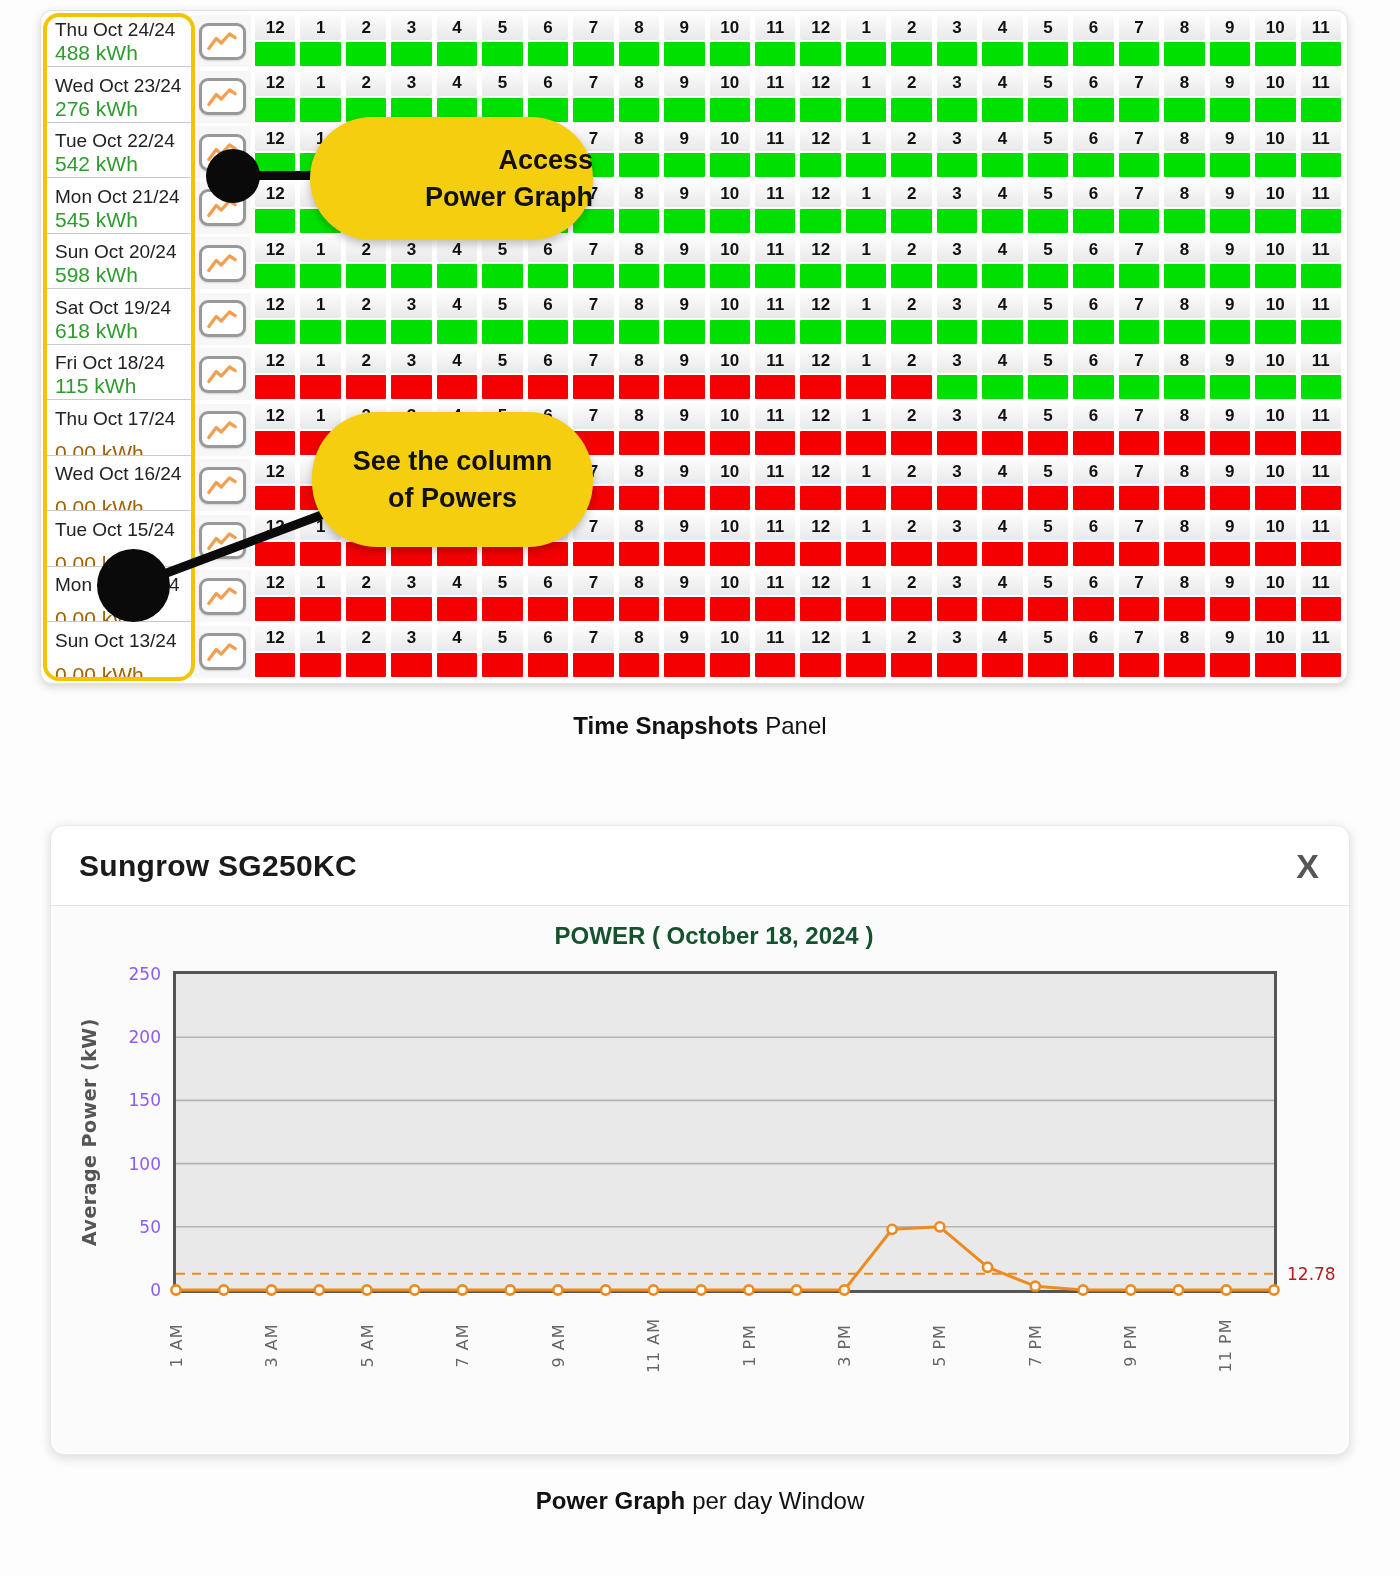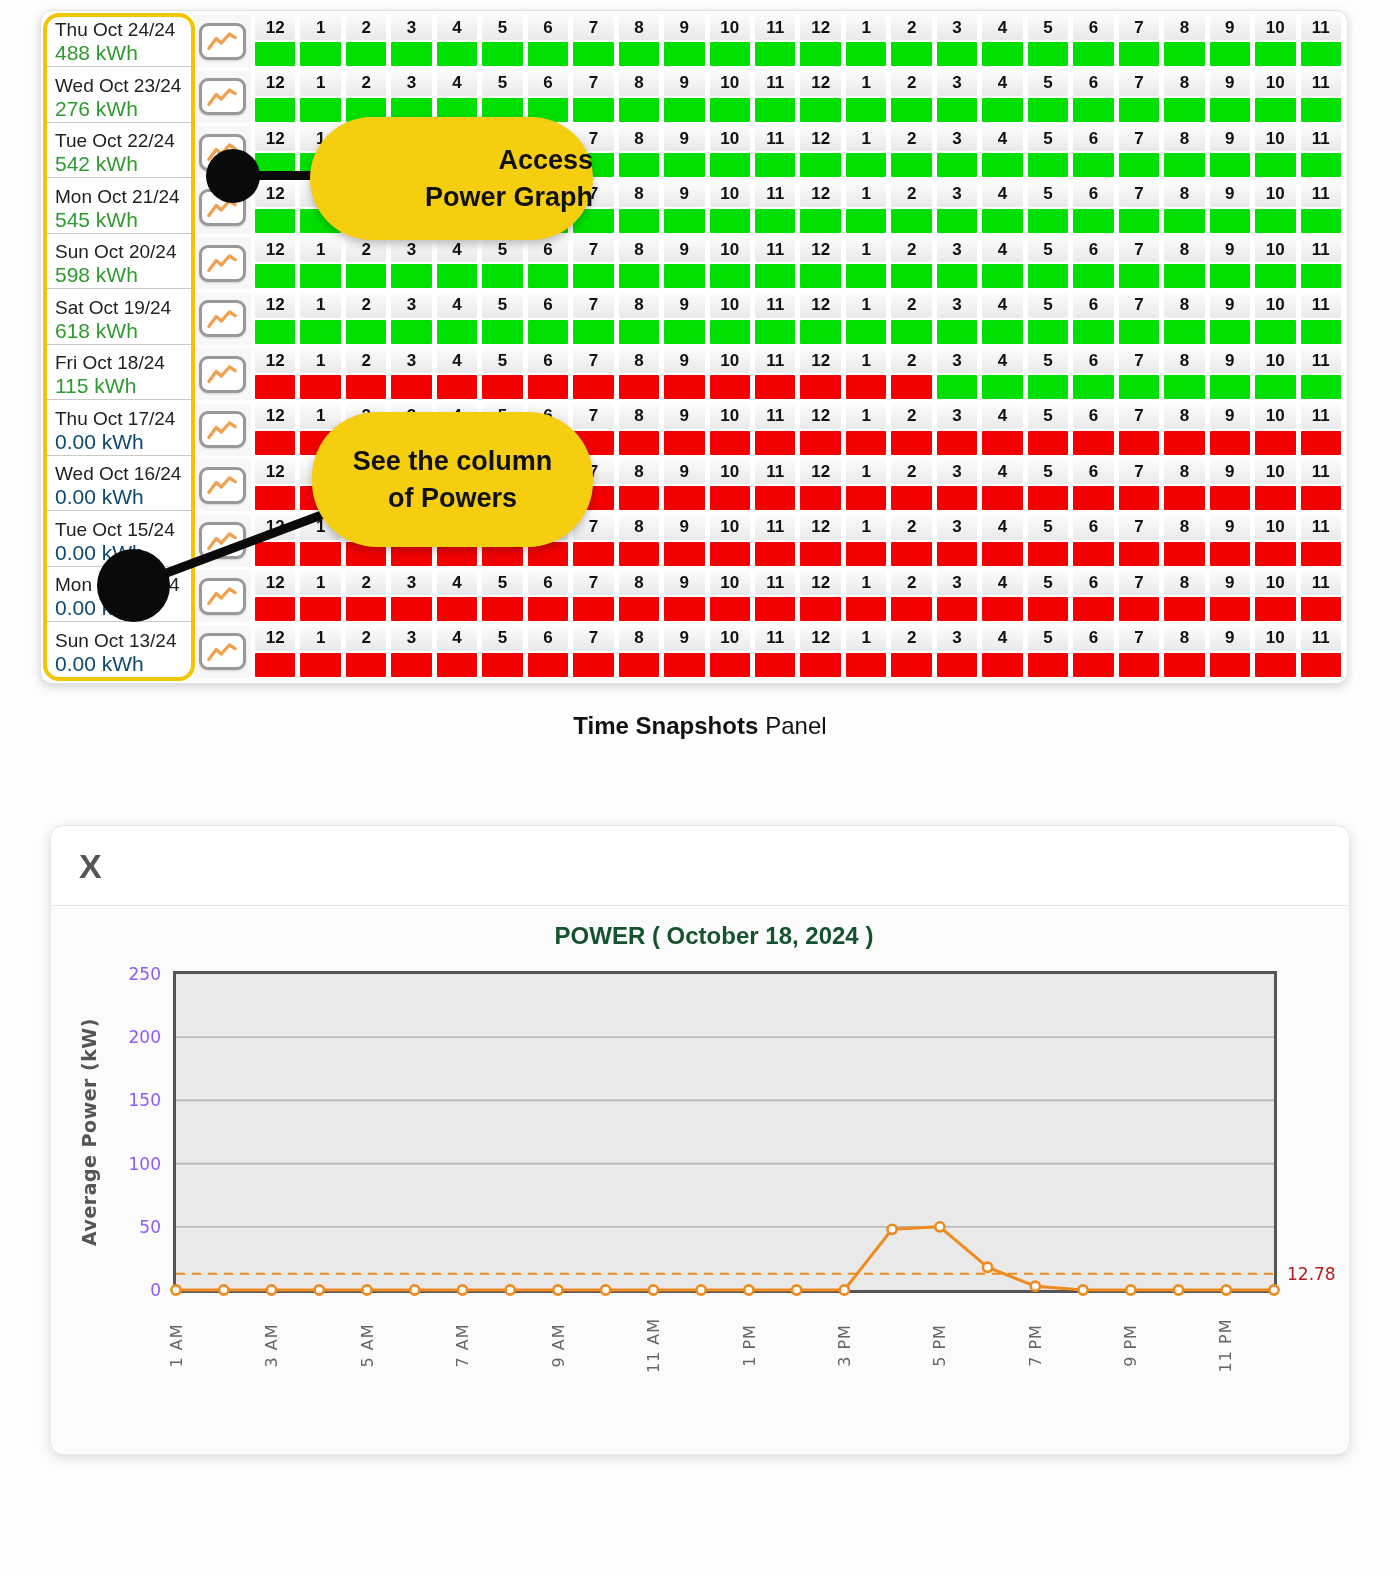--- a/index.html
+++ b/index.html
@@ -17,21 +17,21 @@
   .yellow-outline {
     position:absolute; left:2px; top:2px; width:152px; height:668px;
     border:4px solid #f2c500; border-radius:16px; pointer-events:none; z-index:5;
   }
   .srow { display:flex; align-items:stretch; height:52px; margin-bottom:3.5px; }
   .datecell { width:150px; flex:0 0 150px; padding:3px 2px 8px 12px; border-bottom:1px solid #c9c9c9; overflow:hidden; }
   .datecell.last { border-bottom:none; }
   .dline { font-size:19px; color:#222; line-height:23px; white-space:nowrap; }
   .eline { font-size:21px; line-height:23px; white-space:nowrap; }
   .eline.ok { color:#2e9b2e; }
-  .eline.zero { color:#0c4a6e; }
+  .eline.zero { color:#a16207;margin-top:11px; }
   .iconcell { width:58px; flex:0 0 58px; display:flex; align-items:center; justify-content:center; background:#f7f7f7; }
   .graphbtn {
     width:47px; height:37px; background:#ffffff; border:3px solid #999;
     border-radius:9px; cursor:pointer; display:flex; align-items:center; justify-content:center;
     box-shadow:0 1px 2px rgba(0,0,0,.15);
   }
   .graphbtn svg { width:40px; height:28px; }
   .hours { flex:1 1 auto; display:grid; grid-template-columns:repeat(24,1fr); grid-template-rows:25px 24px; gap:2px 5px; padding-left:4px; }
   .hcell {
     background:linear-gradient(180deg,#fcfcfc 0%,#e9e9e9 100%);
@@ -871,20 +871,21 @@
     <div>See the column</div>
     <div>of Powers</div>
   </div>
 
   <div class="caption" id="caption1">
     <b>Time Snapshots</b><span class="rest">Panel</span>
   </div>
 
   <section class="card">
     <header>
+      <h1>Sungrow SG250KC</h1>
       <button class="close-btn">X</button>
     </header>
     <div class="chart-body"></div>
     <div class="chart-title">POWER ( October 18, 2024 )</div>
     <div class="y-title">
         <span>Average Power (kW)</span>
       </div>
     <div class="plot" id="plot">
         <svg width="1098" height="316" viewBox="0 0 1098 316">
           <line x1="0" x2="1098" y1="252.8" y2="252.8" stroke="#b5b5b5" stroke-width="1.6"></line>
@@ -961,14 +962,17 @@
         <div class="xlabel" style="left: 1029.78px; top: 469px;">
           <span>9 PM</span>
         </div>
         <div class="xlabel" style="left: 1125.26px; top: 469px;">
           <span>11 PM</span>
         </div>
       </div>
     <div class="avg-label" id="avg-label" style="left: 1236px; top: 437.846px;">12.78</div>
   </section>
 
+  <div class="caption" id="caption2">
+    <b>Power Graph</b><span class="rest">per day Window</span>
+  </div>
 
 </div>
 
 </body></html>

